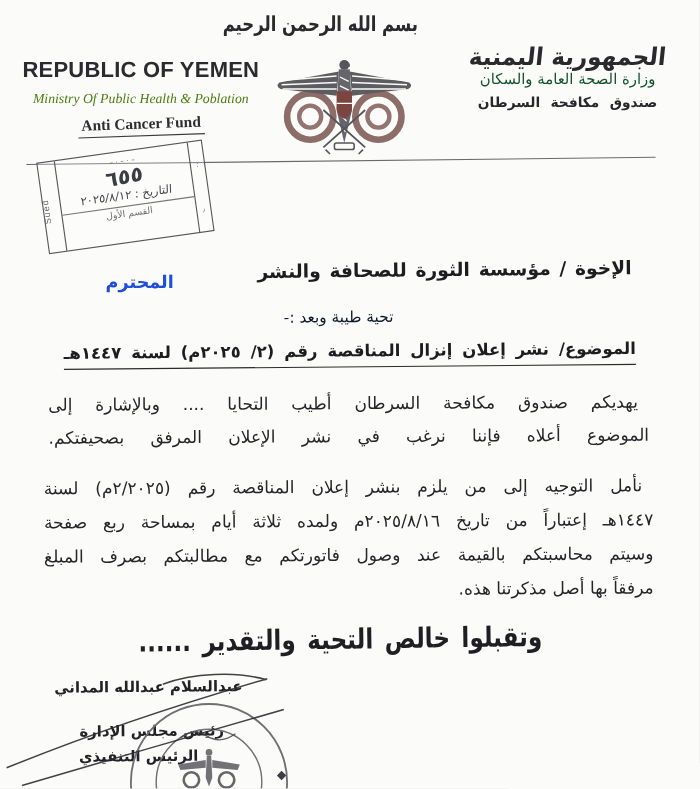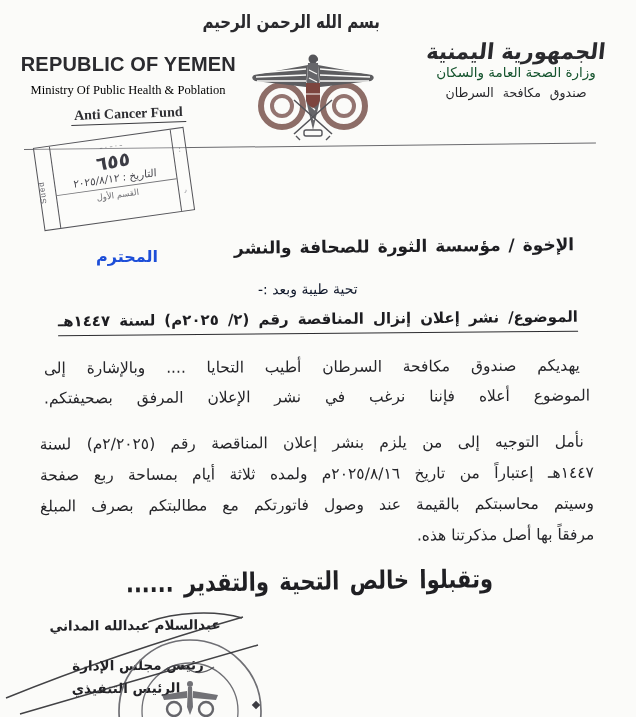--- a/index.html
+++ b/index.html
@@ -4,34 +4,34 @@
 <style>
   html,body{margin:0;padding:0;background:#e9e9e7;}
   #page{
     position:relative;width:636px;height:717px;margin:0 auto;
     background:#fbfbf9;overflow:hidden;
     font-family:"DejaVu Sans",sans-serif;color:#26262a;
   }
   
   .hdr-en{position:absolute;left:20px;top:53px;width:216px;text-align:center;}
   .hdr-en .country{font-family:"Liberation Sans",sans-serif;font-weight:bold;font-size:20px;
-    letter-spacing:.2px;color:#2b2b2f;white-space:nowrap;text-align:right;}
-  .hdr-en .ministry{font-family:"Liberation Serif",serif;font-size:12.5px;color:#000000;
-    margin-top:7px;white-space:nowrap;}
+    letter-spacing:.2px;color:#2b2b2f;white-space:nowrap;}
+  .hdr-en .ministry{font-family:"Liberation Serif",serif;font-size:12.5px;color:#4d7c0f;
+    margin-top:7px;white-space:nowrap;font-style:italic;}
   .hdr-en .fund{display:inline-block;margin-top:8px;font-family:"Liberation Serif",serif;
     font-weight:bold;font-size:14px;color:#2e2e32;border-bottom:1.5px solid #3a3a3e;
     padding:0 3px 1px;transform:rotate(-2deg);}
   .bismillah{position:absolute;left:242px;top:13px;width:138px;text-align:center;direction:rtl;
     font-weight:bold;font-size:15px;color:#2a2a2e;transform:scaleY(1.25);white-space:nowrap;}
   .emblem{position:absolute;left:246px;top:50px;}
   .hdr-ar{position:absolute;right:10px;top:40px;width:220px;text-align:center;direction:rtl;}
   .hdr-ar .country{font-size:21px;font-weight:bold;color:#2a2a2e;white-space:nowrap;
     transform:skewX(-6deg) scaleY(1.05);}
   .hdr-ar .ministry{font-size:13.5px;font-weight:normal;color:#14532d;margin-top:0;white-space:nowrap;}
-  .hdr-ar .fund{font-size:12.5px;font-weight:normal;color:#28282c;margin-top:5px;word-spacing:5px;white-space:nowrap;}
+  .hdr-ar .fund{font-size:12.5px;font-weight:bold;color:#28282c;margin-top:5px;word-spacing:5px;white-space:nowrap;}
   .divider{position:absolute;left:24px;top:149px;width:572px;border-top:1.2px solid #6a6a6e;
     transform:rotate(-0.65deg);transform-origin:left center;}
   
   .rstamp{position:absolute;left:38px;top:137px;width:150px;height:82px;
     border:1.5px solid #55555a;transform:rotate(-8deg);display:flex;color:#4a4a50;background:rgba(255,255,255,.25);}
   .rstamp .col-l{width:15px;border-right:1px solid #55555a;position:relative;}
   .rstamp .side-text{position:absolute;left:-9px;top:40px;transform:rotate(-90deg);
     font-family:"Liberation Sans",sans-serif;font-size:8px;letter-spacing:1px;color:#63636a;white-space:nowrap;}
   .rstamp .col-r{width:12px;border-left:1px solid #55555a;font-size:7px;color:#7a7a80;
     display:flex;flex-direction:column;justify-content:space-around;align-items:center;}

